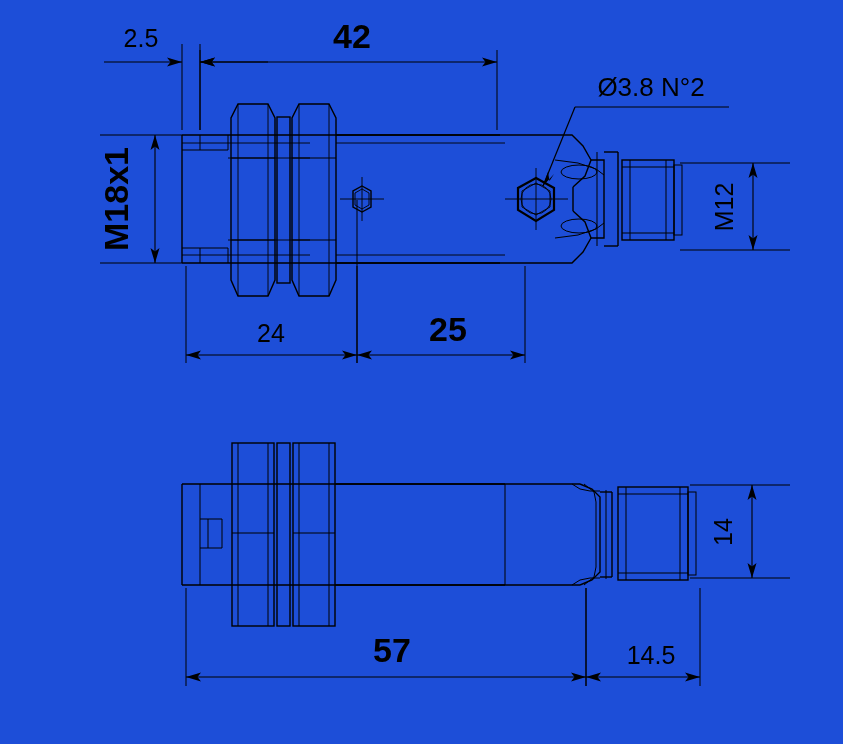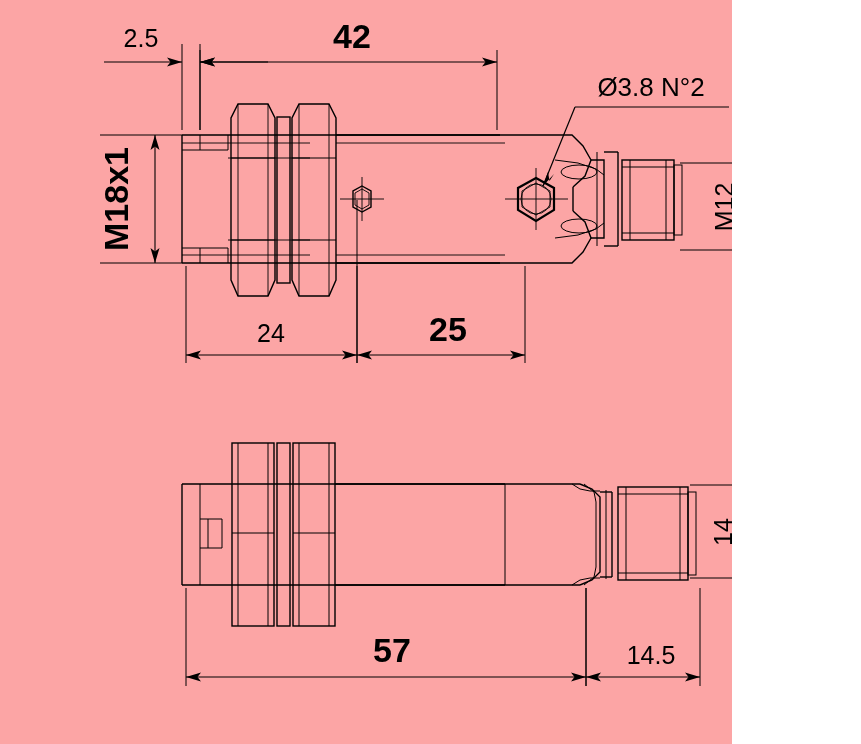--- a/index.html
+++ b/index.html
@@ -6,23 +6,23 @@
   html, body {
     margin: 0;
     padding: 0;
     background: #ffffff;
   }
   body {
     font-family: "Liberation Sans", sans-serif;
   }
   #drawing-root {
     position: relative;
-    width: 732px;
+    width: 843px;
     height: 744px;
-    background: #fca5a5;
+    background: #1d4ed8;
     overflow: hidden;
   }
   svg.drawing-canvas {
     display: block;
     width: 861px;
     height: 744px;
   }
   
   .ln {
     stroke: #000000;

